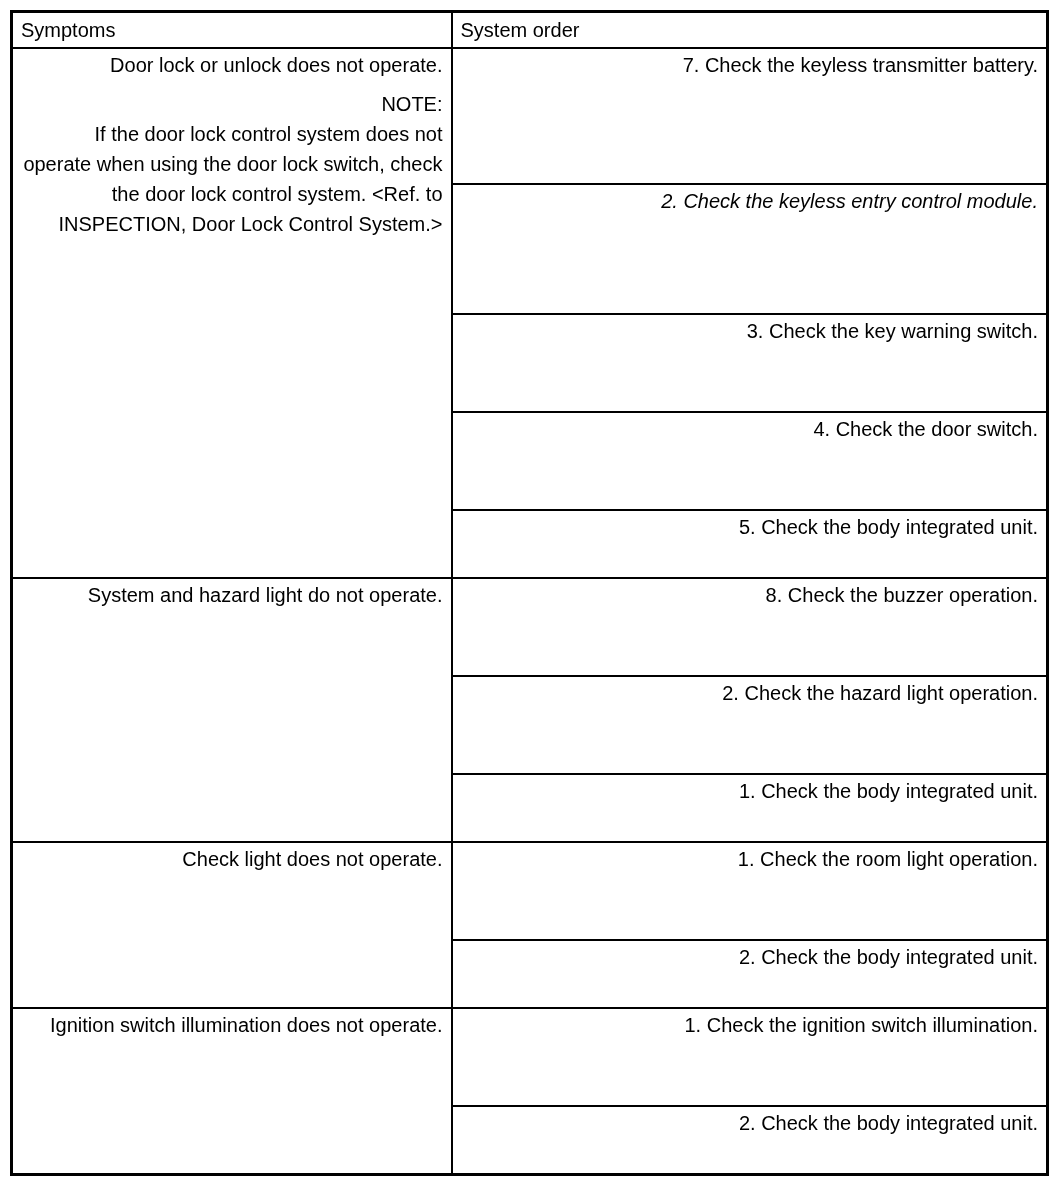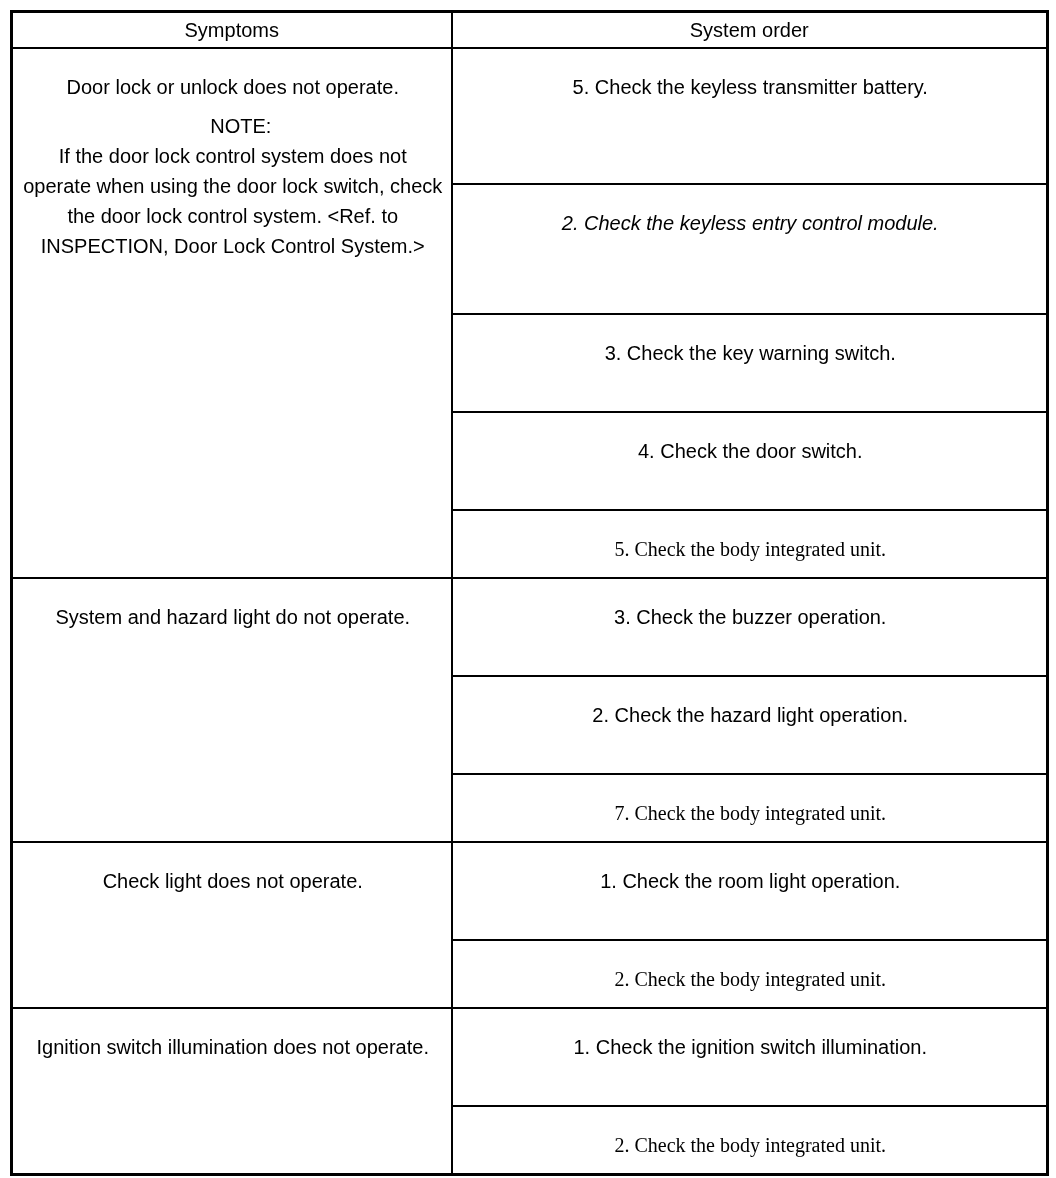--- a/index.html
+++ b/index.html
@@ -27,37 +27,37 @@
     width: 1036px;
     border: 3px solid #000000;
   }
   table.doc-table th,
   table.doc-table td {
     border: 2px solid #000000;
     vertical-align: top;
     font-size: 20px;
     line-height: 30px;
     font-weight: 400;
-    padding: 23px 8px 5px 10px;
-    text-align: center;
+    padding: 1px 8px 5px 10px;
+    text-align: right;
     overflow: hidden;
     box-sizing: border-box;
   }
   table.doc-table th {
-    text-align: center;
+    text-align: left;
     vertical-align: middle;
     height: 32px;
     padding: 2px 8px;
   }
   col.col-symptoms { width: 440px; }
   col.col-repair  { width: 596px; }
   tr.h136 { height: 136px; }
   tr.h130 { height: 130px; font-style: italic; }
   tr.h98  { height: 98px; }
-  tr.h68  { height: 68px; font-family: Liberation Serif, serif; }
+  tr.h68  { height: 68px; }
   .note-label { margin-top: 9px; margin-left: 16px; }
 </style>
 </head>
 <body>
 
 <div class="page">
   <table class="doc-table">
     <colgroup>
       <col class="col-symptoms">
       <col class="col-repair">
@@ -67,44 +67,44 @@
         <th>Symptoms</th>
         <th>System order</th>
       </tr>
 
       <tr class="h136">
         <td rowspan="5">
           <div>Door lock or unlock does not operate.</div>
           <div class="note-label">NOTE:</div>
           <div>If the door lock control system does not operate when using the door lock switch, check the door lock control system. &lt;Ref. to INSPECTION, Door Lock Control System.&gt;</div>
         </td>
-        <td>5. Check the keyless transmitter battery.</td>
+        <td>7. Check the keyless transmitter battery.</td>
       </tr>
       <tr class="h130">
         <td>2. Check the keyless entry control module.</td>
       </tr>
       <tr class="h98">
         <td>3. Check the key warning switch.</td>
       </tr>
       <tr class="h98">
         <td>4. Check the door switch.</td>
       </tr>
       <tr class="h68">
         <td>5. Check the body integrated unit.</td>
       </tr>
 
       <tr class="h98">
         <td rowspan="3">System and hazard light do not operate.</td>
-        <td>3. Check the buzzer operation.</td>
+        <td>8. Check the buzzer operation.</td>
       </tr>
       <tr class="h98">
         <td>2. Check the hazard light operation.</td>
       </tr>
       <tr class="h68">
-        <td>7. Check the body integrated unit.</td>
+        <td>1. Check the body integrated unit.</td>
       </tr>
 
       <tr class="h98">
         <td rowspan="2">Check light does not operate.</td>
         <td>1. Check the room light operation.</td>
       </tr>
       <tr class="h68">
         <td>2. Check the body integrated unit.</td>
       </tr>
 

